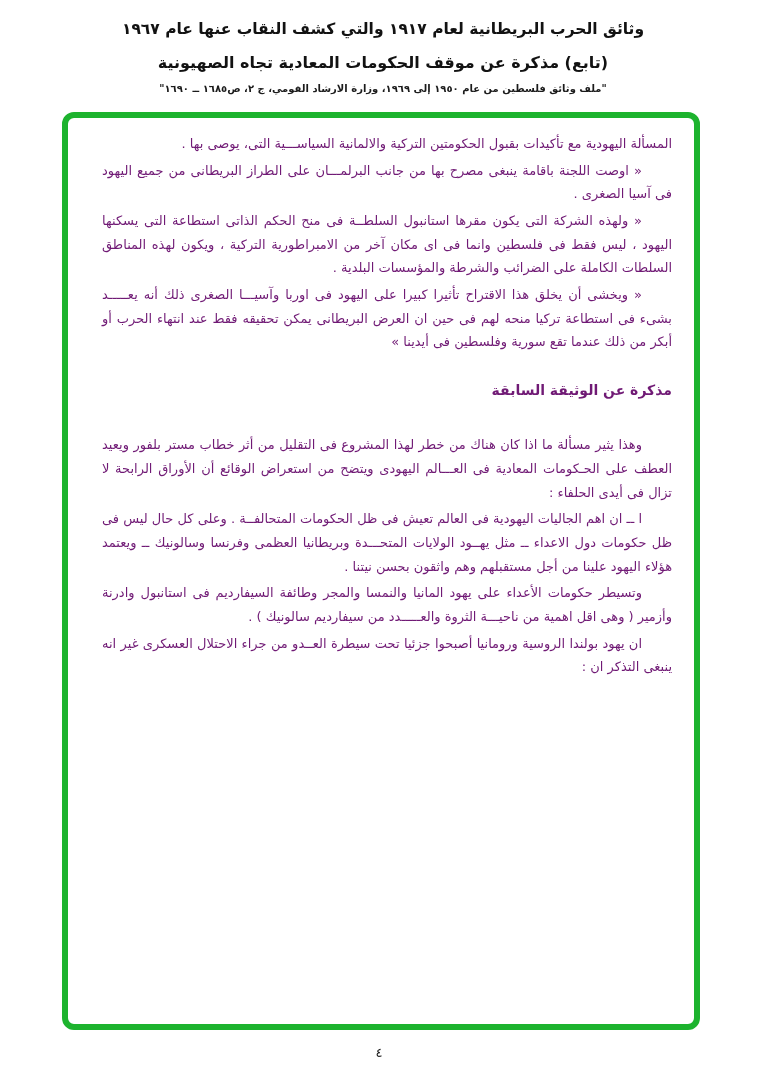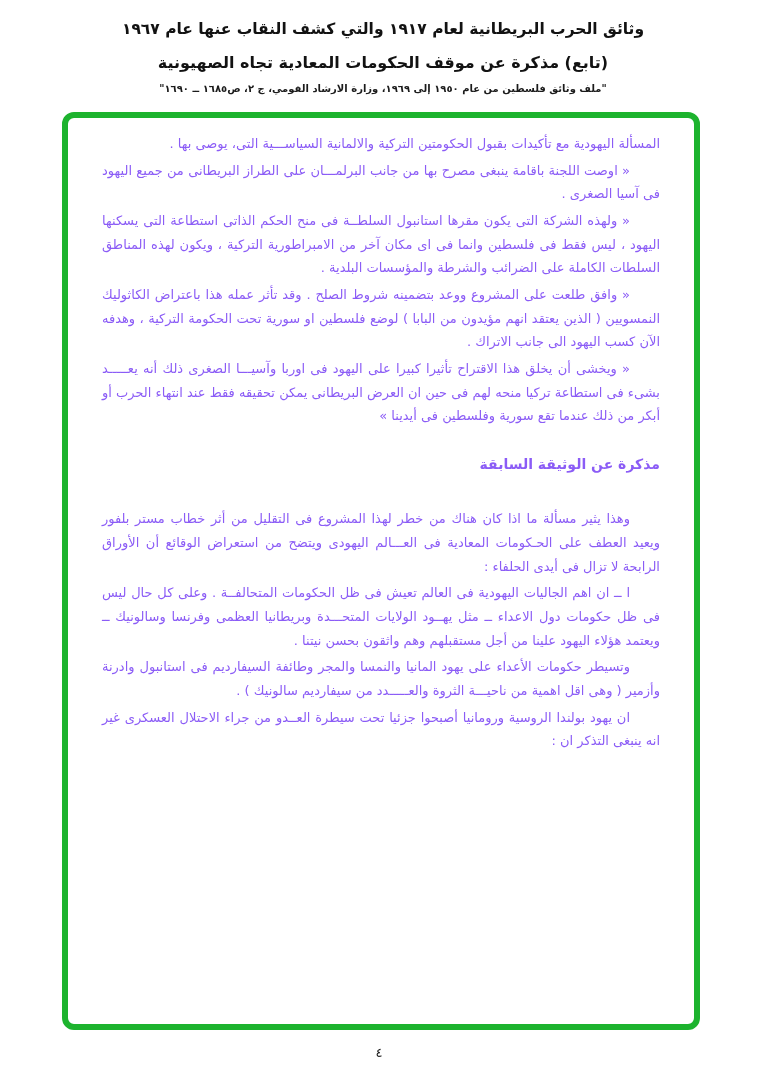--- a/index.html
+++ b/index.html
@@ -42,27 +42,27 @@
   .doc-frame {
     position: absolute;
     left: 62px; top: 112px;
     width: 638px; height: 918px;
     border: 6px solid #1db32e;
     border-radius: 12px;
     background: #ffffff;
     overflow: hidden;
   }
   .doc-body {
-    padding: 14px 34px 0 34px;
+    padding: 14px 22px 0 34px;
     direction: rtl;
     text-align: justify;
     text-align-last: right;
     font-size: 13px;
     line-height: 1.82;
-    color: #8b5cf6;
+    color: #701a75;
   }
   .doc-body p { margin-bottom: 3px; }
   .doc-body p.indent { text-indent: 30px; }
   .section-heading {
     text-align: center;
     font-weight: bold;
     font-size: 14px;
     margin: 24px 0 30px 0;
   }
   .page-number {
@@ -83,21 +83,20 @@
     <div class="title-2">(تابع) مذكرة عن موقف الحكومات المعادية تجاه الصهيونية</div>
     <div class="source-line">"ملف وثائق فلسطين من عام ١٩٥٠ إلى ١٩٦٩، وزارة الارشاد القومي، ج ٢، ص١٦٨٥ ــ ١٦٩٠"</div>
   </div>
 
   <div class="doc-frame">
     <div class="doc-body">
 
       <p>المسألة اليهودية مع تأكيدات بقبول الحكومتين التركية والالمانية السياســـية التى، يوصى بها .</p>
       <p class="indent">« اوصت اللجنة باقامة ينبغى مصرح بها من جانب البرلمـــان على الطراز البريطانى من جميع اليهود فى آسيا الصغرى .</p>
       <p class="indent">« ولهذه الشركة التى يكون مقرها استانبول السلطــة فى منح الحكم الذاتى استطاعة التى يسكنها اليهود ، ليس فقط فى فلسطين وانما فى اى مكان آخر من الامبراطورية التركية ، ويكون لهذه المناطق السلطات الكاملة على الضرائب والشرطة والمؤسسات البلدية .</p>
-      <p class="indent">« وافق طلعت على المشروع ووعد بتضمينه شروط الصلح . وقد تأثر عمله هذا باعتراض الكاثوليك النمسويين ( الذين يعتقد انهم مؤيدون من البابا ) لوضع فلسطين او سورية تحت الحكومة التركية ، وهدفه الآن كسب اليهود الى جانب الاتراك .</p>
       <p class="indent">« ويخشى أن يخلق هذا الاقتراح تأثيرا كبيرا على اليهود فى اوربا وآسيـــا الصغرى ذلك أنه يعـــــد بشىء فى استطاعة تركيا منحه لهم فى حين ان العرض البريطانى يمكن تحقيقه فقط عند انتهاء الحرب أو أبكر من ذلك عندما تقع سورية وفلسطين فى أيدينا »</p>
 
       <div class="section-heading">مذكرة عن الوثيقة السابقة</div>
 
       <p class="indent">وهذا يثير مسألة ما اذا كان هناك من خطر لهذا المشروع فى التقليل من أثر خطاب مستر بلفور ويعيد العطف على الحـكومات المعادية فى العـــالم اليهودى ويتضح من استعراض الوقائع أن الأوراق الرابحة لا تزال فى أيدى الحلفاء :</p>
       <p class="indent">ا ــ ان اهم الجاليات اليهودية فى العالم تعيش فى ظل الحكومات المتحالفــة . وعلى كل حال ليس فى ظل حكومات دول الاعداء ــ مثل يهــود الولايات المتحـــدة وبريطانيا العظمى وفرنسا وسالونيك ــ ويعتمد هؤلاء اليهود علينا من أجل مستقبلهم وهم واثقون بحسن نيتنا .</p>
       <p class="indent">وتسيطر حكومات الأعداء على يهود المانيا والنمسا والمجر وطائفة السيفارديم فى استانبول وادرنة وأزمير ( وهى اقل اهمية من ناحيـــة الثروة والعـــــدد من سيفارديم سالونيك ) .</p>
       <p class="indent">ان يهود بولندا الروسية ورومانيا أصبحوا جزئيا تحت سيطرة العــدو من جراء الاحتلال العسكرى غير انه ينبغى التذكر ان :</p>
 
     </div>

